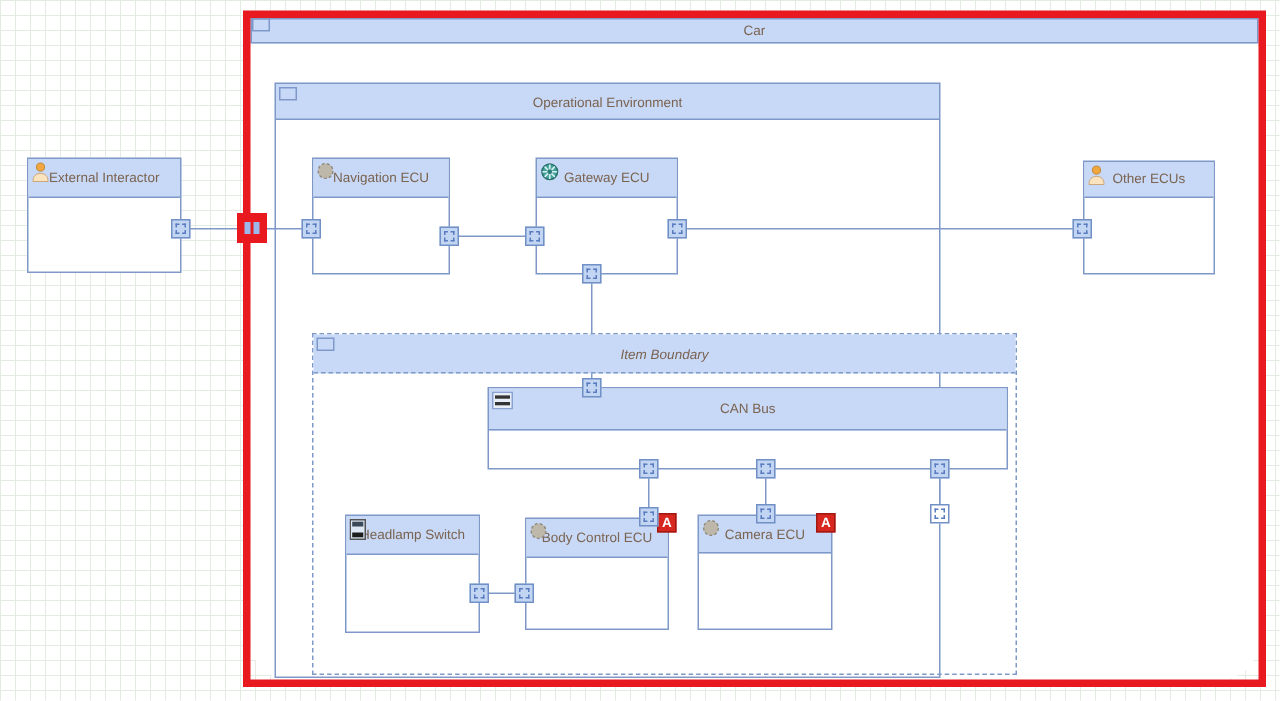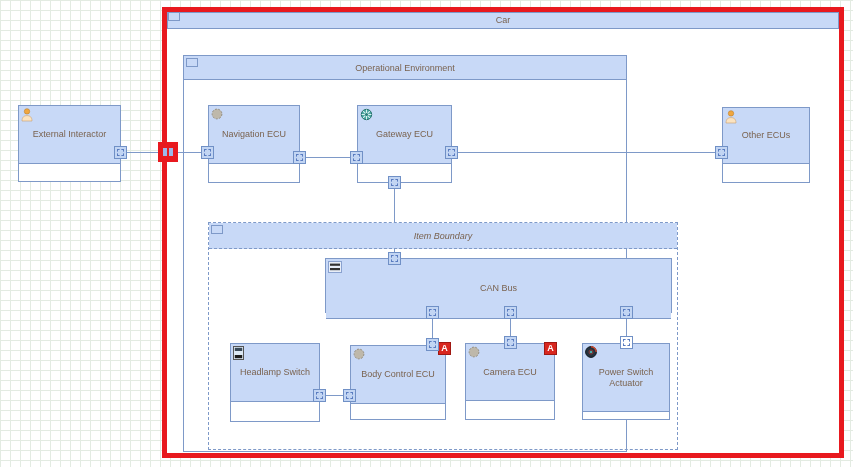--- a/index.html
+++ b/index.html
@@ -13,21 +13,21 @@
     overflow:hidden;
     background-color:#ffffff;
     background-image:
       linear-gradient(to right, #e3ebe2 1px, transparent 1px),
       linear-gradient(to bottom, #e3ebe2 1px, transparent 1px);
     background-size:10px 10px;
     font-size:9px;
     color:#7a6350;
   }
   .abs{position:absolute;box-sizing:border-box;}
-  .car-fill{background:#ffffff;}
+  .car-fill{background:#ffffff;border-radius:25px;}
   .hdr{
     background:#c8d9f7;
     border:1px solid #7e99c8;
     display:flex;align-items:center;justify-content:center;
     text-align:center;line-height:1.1;
   }
   .corner-sq{
     position:absolute;width:12px;height:9px;box-sizing:border-box;
     border:1px solid #7e99c8;background:transparent;
   }
@@ -39,21 +39,21 @@
     display:flex;align-items:center;justify-content:center;text-align:center;
   }
   .container-frame.dashed .container-hdr{border-bottom:1px dashed #7e99c8;}
   .block{
     border:1px solid #7e99c8;background:#ffffff;
   }
   .block-hdr{
     position:absolute;left:0;top:0;right:0;
     background:#c8d9f7;border-bottom:1px solid #7e99c8;
     display:flex;align-items:center;justify-content:center;
-    text-align:center;line-height:1.15;padding:16px 3px;
+    text-align:center;line-height:1.15;padding:0 3px;
   }
   .block-icon{position:absolute;left:2px;top:2px;}
   .port{
     position:absolute;width:13px;height:13px;box-sizing:border-box;
     background:#c2d5f3;border:1px solid #7090c6;
   }
   .port::after{
     content:"";position:absolute;left:2px;top:2px;right:2px;bottom:2px;
     border:1px dashed #5a7cc0;
   }
@@ -205,33 +205,20 @@
     <div class="block-hdr" style="height:25px;">
       <span class="block-icon">
         <svg width="12" height="12" viewBox="0 0 12 12">
             <circle cx="6" cy="6" r="4.9" fill="#beb8aa" stroke="#8f897c" stroke-width="0.9" stroke-dasharray="2 1.4"></circle>
           </svg>
       </span>
       <span>Body Control ECU</span>
     </div>
   </div>
 
-  <div class="abs block" style="left:582px;top:343px;width:88px;height:77px;">
-    <div class="block-hdr" style="height:35px;">
-      <span class="block-icon">
-        <svg width="12" height="12" viewBox="0 0 12 12">
-            <circle cx="6" cy="6" r="5.4" fill="#26323e" stroke="#10181f"></circle>
-            <path d="M6 0.8 A5.2 5.2 0 0 1 11.2 6" fill="none" stroke="#d04a30" stroke-width="1.4"></path>
-            <circle cx="6" cy="6" r="2.1" fill="#3b4a56" stroke="#c23327" stroke-width="0.6"></circle>
-            <circle cx="6" cy="6" r="1.1" fill="#49c8c0"></circle>
-          </svg>
-      </span>
-      <span>Power Switch Actuator</span>
-    </div>
-  </div>
 
   <div class="badge" style="left:438px;top:342px;">A</div>
   <div class="badge" style="left:544px;top:342px;">A</div>
 
   <div class="port" style="left:114px;top:146px;"></div>
   <div class="port" style="left:201px;top:146px;"></div>
   <div class="port" style="left:293px;top:151px;"></div>
   <div class="port" style="left:350px;top:151px;"></div>
   <div class="port" style="left:445px;top:146px;"></div>
   <div class="port" style="left:388px;top:176px;"></div>

